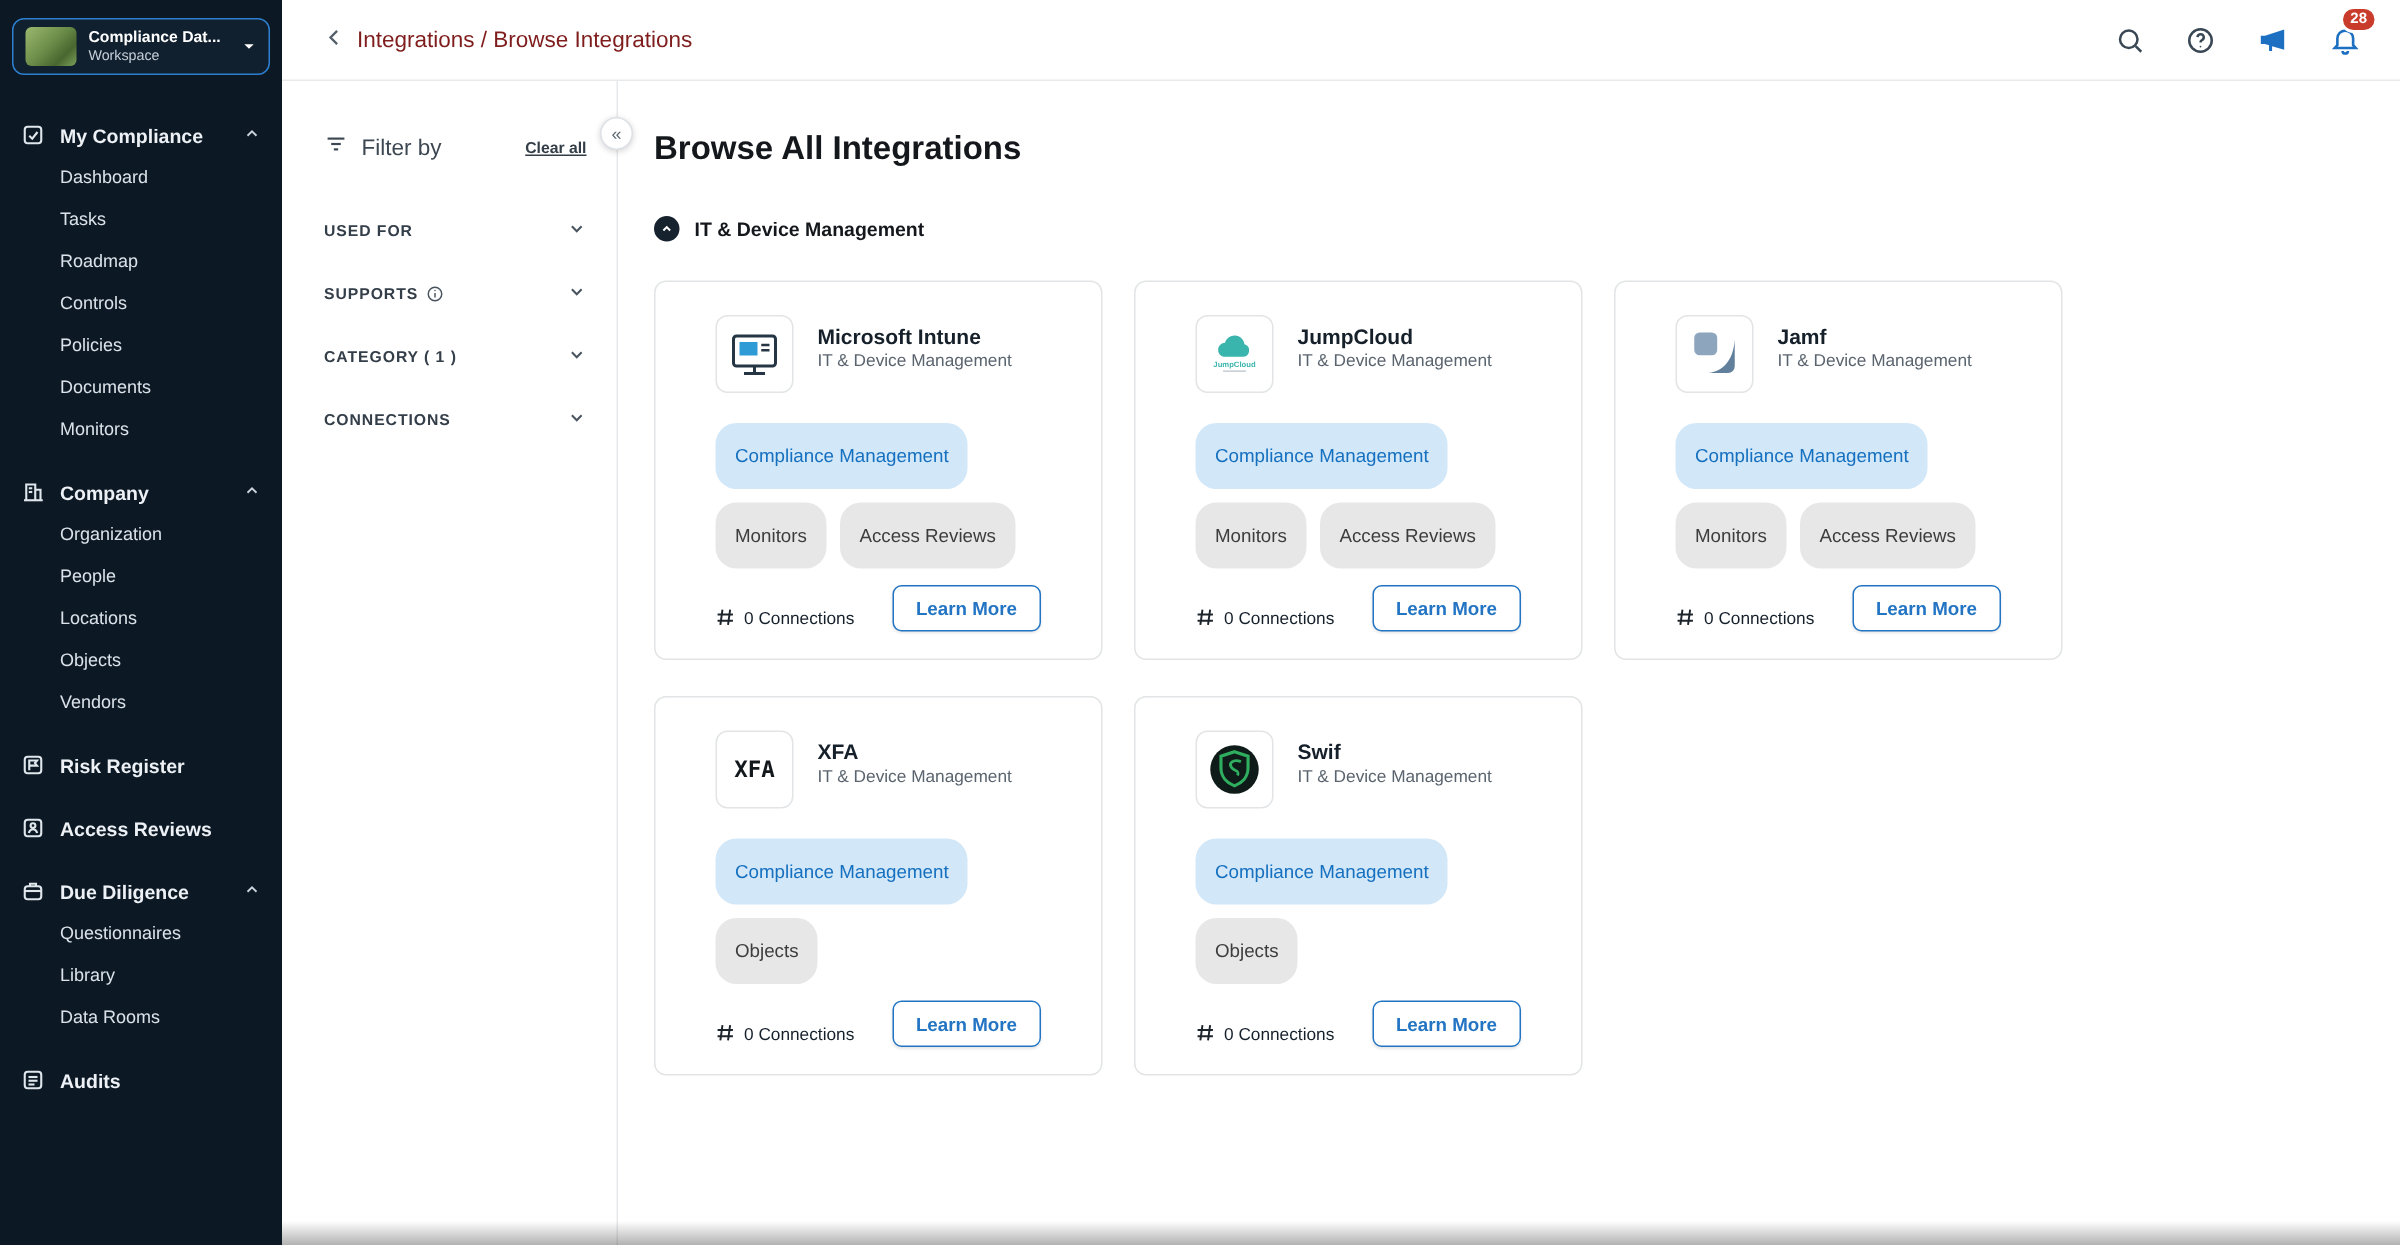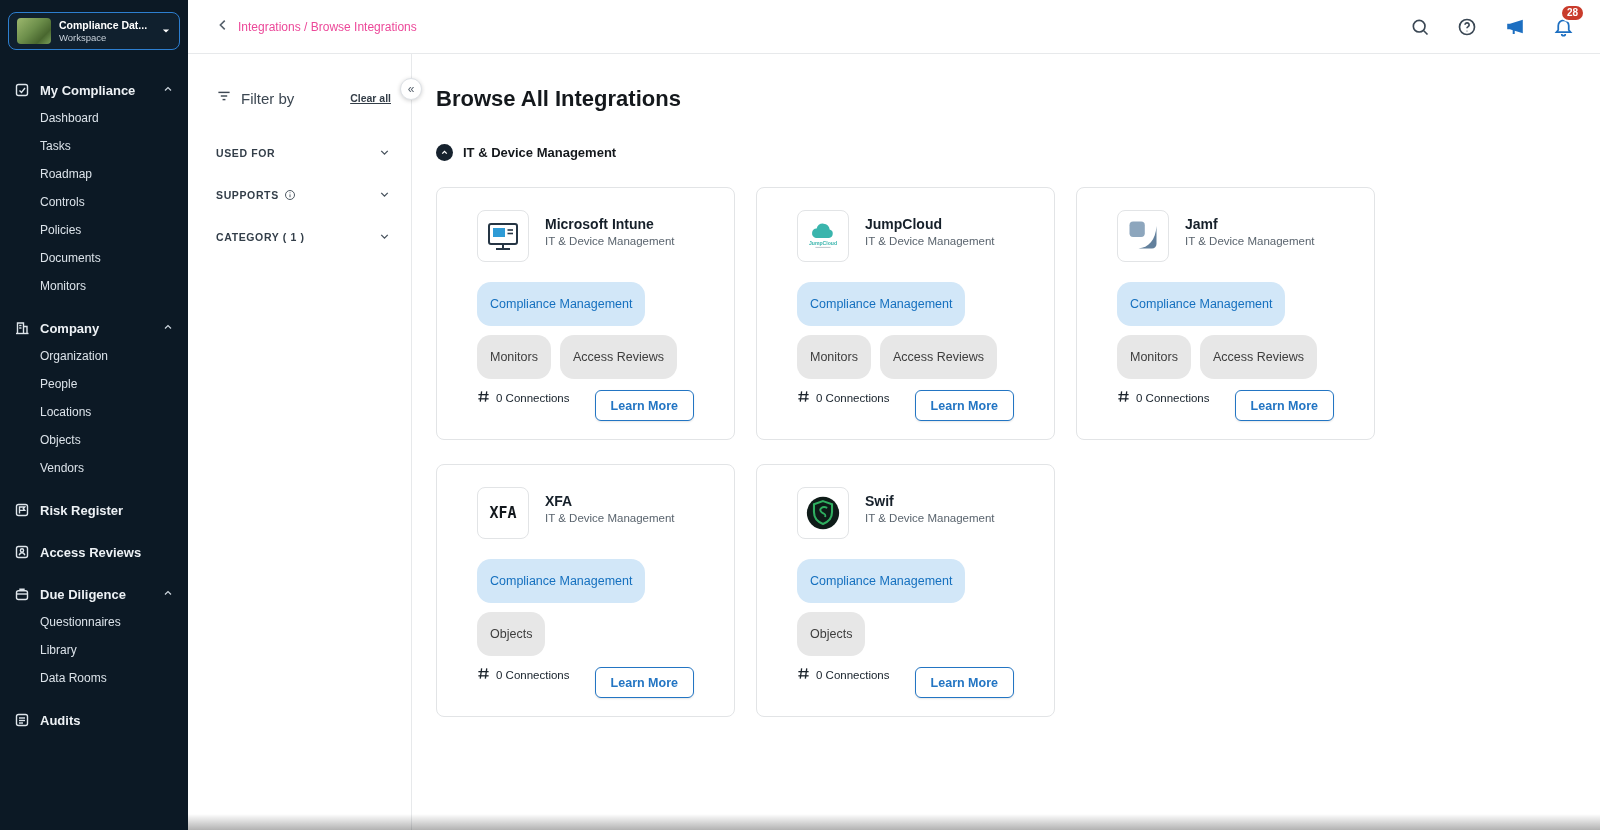--- a/index.html
+++ b/index.html
@@ -21,21 +21,21 @@
   .nav { flex:1; overflow:hidden; padding-top:22px; }
   .nav-group { margin-bottom:14px; }
   .group-head { display:flex; align-items:center; gap:10px; padding:0 14px; height:28px; font-size:13px; font-weight:bold; color:#edf1f5; cursor:pointer; }
   .group-head .spacer { flex:1; }
   .nav-icon { display:flex; width:16px; height:16px; flex-shrink:0; }
   .sub-item { padding-left:40px; height:28px; display:flex; align-items:center; font-size:12px; color:#dbe2e9; cursor:pointer; }
 
   
   .right { flex:1; display:flex; flex-direction:column; position:relative; min-width:0; }
   .topbar { height:54px; border-bottom:1px solid #e7e9eb; display:flex; align-items:center; padding:0 26px 0 28px; flex-shrink:0; background:#fff; }
-  .breadcrumb { display:flex; align-items:center; gap:8px; color:#ec4899; font-size:12px; cursor:pointer; }
+  .breadcrumb { display:flex; align-items:center; gap:8px; color:#7f1d1d; font-size:15px; cursor:pointer; }
   .topbar-icons { margin-left:auto; display:flex; align-items:center; gap:27px; }
   .tb-icon { display:flex; cursor:pointer; }
   .bell-wrap { position:relative; display:flex; }
   .badge { position:absolute; top:-10px; right:-9px; background:#c93b2b; color:#fff; font-size:10px; font-weight:bold; border-radius:9px; padding:2px 5px; line-height:1; box-shadow:0 0 0 2px #fff; }
 
   .content { flex:1; display:flex; position:relative; min-height:0; }
 
   
   .filters { width:224px; border-right:1px solid #e7e9eb; padding:34px 20px 0 28px; position:relative; flex-shrink:0; }
   .filter-head { display:flex; align-items:center; gap:9px; margin-bottom:24px;justify-content:flex-end; }
@@ -54,21 +54,21 @@
   .sec-label { font-size:13px; font-weight:bold; color:#14181c; }
   .cards { display:grid; grid-template-columns:repeat(3, 299px); gap:24px 21px; }
   .card { height:253px; border:1px solid #e2e4e6; border-radius:8px; padding:22px 40px 18px; display:flex; flex-direction:column; background:#fff; }
   .card-head { display:flex; gap:16px; margin-bottom:20px; }
   .logo-box { width:52px; height:52px; border:1px solid #e2e4e6; border-radius:8px; display:flex; align-items:center; justify-content:center; flex-shrink:0; background:#fff; }
   .card-name { font-size:14px; font-weight:bold; color:#16202a; margin-top:6px; }
   .card-sub { font-size:11.5px; color:#5a646e; margin-top:3px; }
   .pills { display:flex; flex-wrap:wrap; gap:9px; align-content:flex-start; }
   .pill { height:44px; display:inline-flex; align-items:center; padding:0 13px; border-radius:14px; font-size:12.5px; background:#e7e7e7; color:#3d3d3d; font-weight:500; }
   .pill.blue { background:#d2e7f8; color:#1570bf; }
-  .card-footer { margin-top:auto; display:flex; align-items:flex-start; }
+  .card-footer { margin-top:auto; display:flex; align-items:flex-end; }
   .connections { display:flex; align-items:center; gap:6px; font-size:11.5px; color:#16202a; }
   .learn-more { margin-left:auto; height:31px; padding:0 15px; background:#fff; border:1px solid #2375c3; color:#2375c3; border-radius:6px; font-size:12.5px; font-weight:bold; font-family:inherit; box-shadow:0 1px 2px rgba(0,0,0,.10); cursor:pointer; }
   .bottom-fade { position:absolute; left:0; right:0; bottom:0; height:16px; background:linear-gradient(to bottom, rgba(0,0,0,0), rgba(0,0,0,.30)); pointer-events:none; }
 </style>
 </head>
 <body>
 
 <div class="app">
 
   <aside class="sidebar">
@@ -274,20 +274,27 @@
                 <polyline points="4,6 8,10 12,6" fill="none" stroke="#49545f" stroke-width="1.7"></polyline>
               </svg></span>
         </div>
         <div class="filter-sec">
           <span>CATEGORY ( 1 )</span>
           <span class="spacer"></span>
           <span><svg width="13" height="13" viewBox="0 0 16 16">
                 <polyline points="4,6 8,10 12,6" fill="none" stroke="#49545f" stroke-width="1.7"></polyline>
               </svg></span>
         </div>
+        <div class="filter-sec">
+          <span>CONNECTIONS</span>
+          <span class="spacer"></span>
+          <span><svg width="13" height="13" viewBox="0 0 16 16">
+                <polyline points="4,6 8,10 12,6" fill="none" stroke="#49545f" stroke-width="1.7"></polyline>
+              </svg></span>
+        </div>
       </div>
 
       <main class="main">
         <h1 class="main-title">Browse All Integrations</h1>
 
         <div class="section-head">
           <span class="sec-toggle">
             <svg width="9" height="9" viewBox="0 0 16 16">
                 <polyline points="4,10 8,6 12,10" fill="none" stroke="#fff" stroke-width="2.4"></polyline>
               </svg>

